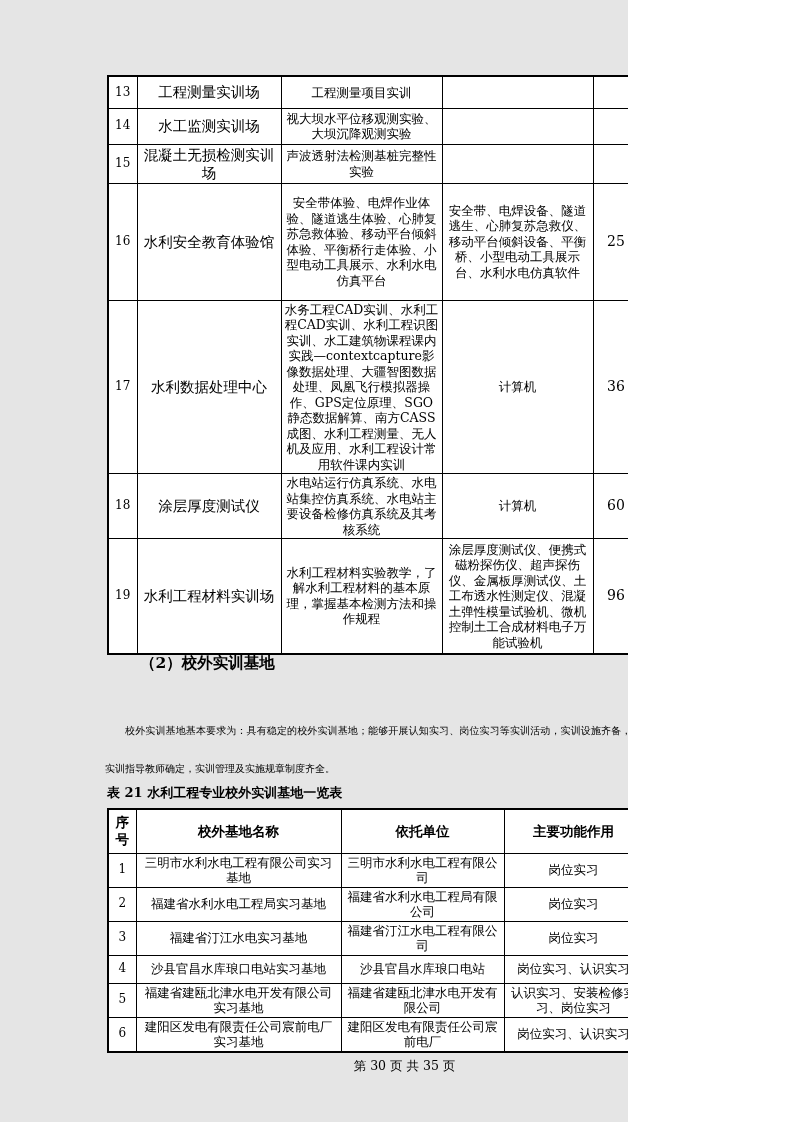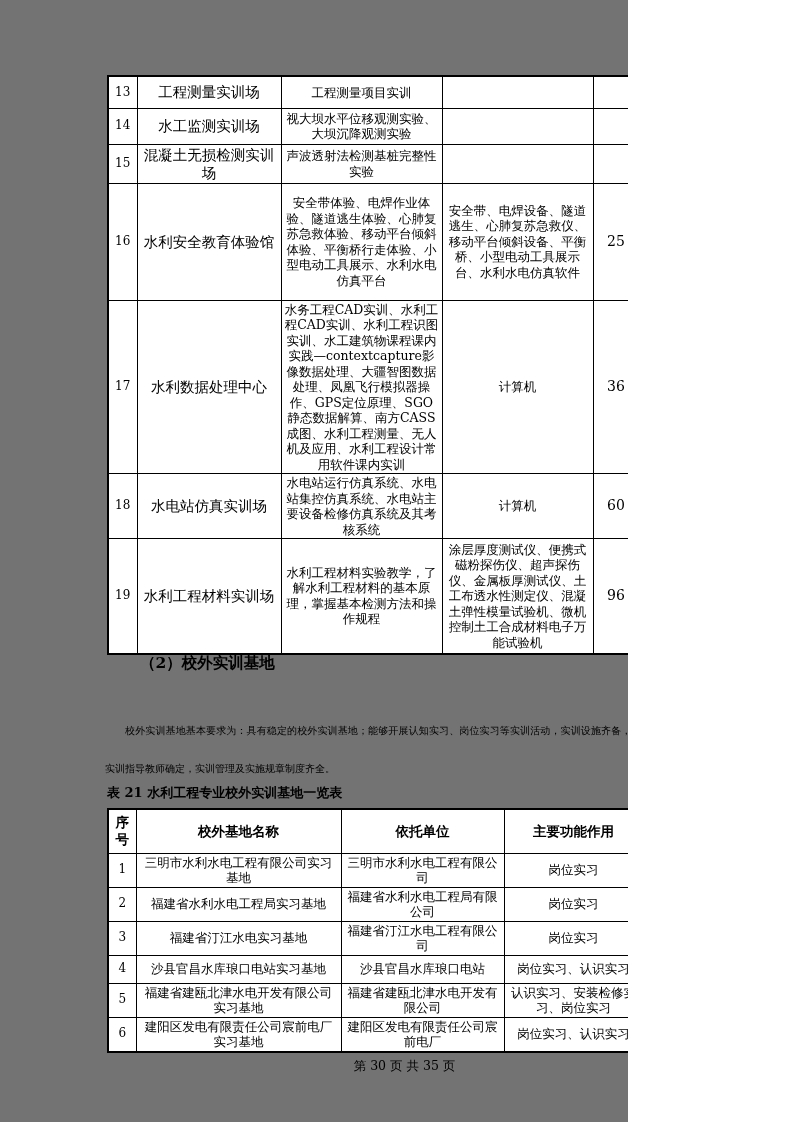--- a/index.html
+++ b/index.html
@@ -1,17 +1,17 @@
 <!DOCTYPE html>
 <html><head>
 <meta charset="utf-8">
 <style>
   html,body{margin:0;padding:0;background:#ffffff;}
   .page{
-    position:relative;width:628px;height:1122px;background:#737373;
+    position:relative;width:628px;height:1122px;background:#e5e5e5;
     font-family:"DejaVu Serif","Liberation Serif",serif;color:#000;overflow:hidden;
   }
   table{border-collapse:collapse;table-layout:fixed;background:#fff;}
   
   .t1{position:absolute;left:107px;top:75px;width:581px;border:2px solid #000;}
   .t1 td{
     border:1px solid #000;text-align:center;vertical-align:middle;
     padding:1px 3px;font-size:12.5px;line-height:15.5px;word-break:break-word;
   }
   .t1 td.no{font-size:12px;}
@@ -92,21 +92,21 @@
       <tr class="rh171">
         <td class="no">17</td>
         <td class="name">水利数据处理中心</td>
         <td>水务工程CAD实训、水利工程CAD实训、水利工程识图实训、水工建筑物课程课内实践—contextcapture影像数据处理、大疆智图数据处理、凤凰飞行模拟器操作、GPS定位原理、SGO静态数据解算、南方CASS成图、水利工程测量、无人机及应用、水利工程设计常用软件课内实训</td>
         <td>计算机</td>
         <td class="num">36</td>
         <td class="num">36</td>
       </tr>
       <tr class="rh60">
         <td class="no">18</td>
-        <td class="name">水电站仿真实训场</td>
+        <td class="name">涂层厚度测试仪</td>
         <td>水电站运行仿真系统、水电站集控仿真系统、水电站主要设备检修仿真系统及其考核系统</td>
         <td>计算机</td>
         <td class="num">60</td>
         <td class="num">60</td>
       </tr>
       <tr class="rh115">
         <td class="no">19</td>
         <td class="name">水利工程材料实训场</td>
         <td>水利工程材料实验教学，了解水利工程材料的基本原理，掌握基本检测方法和操作规程</td>
         <td>涂层厚度测试仪、便携式磁粉探伤仪、超声探伤仪、金属板厚测试仪、土工布透水性测定仪、混凝土弹性模量试验机、微机控制土工合成材料电子万能试验机</td>

